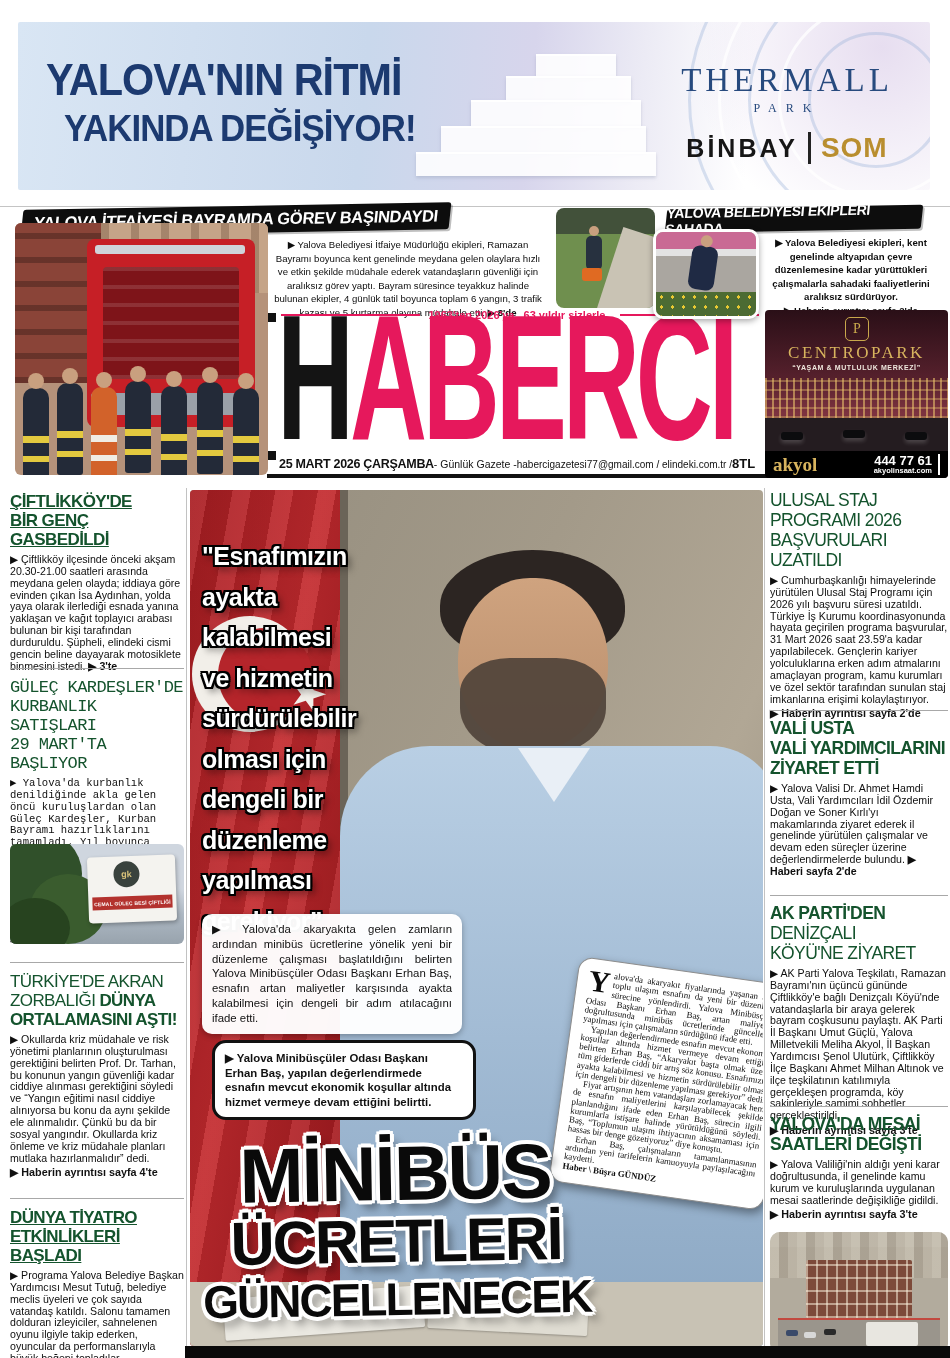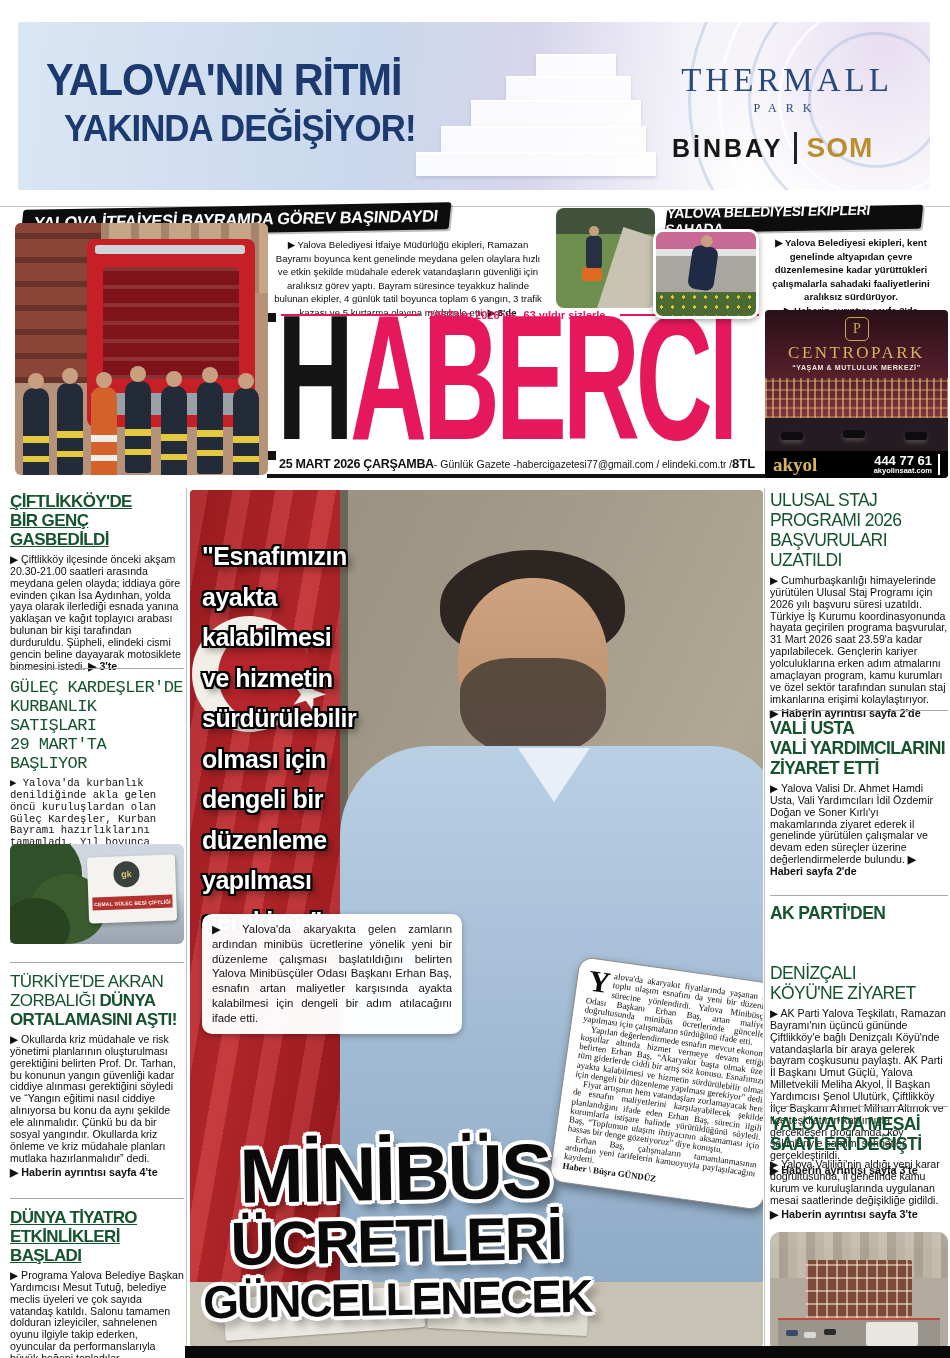--- a/index.html
+++ b/index.html
@@ -15,21 +15,21 @@
     background:radial-gradient(circle at 85% 15%,rgba(186,160,212,.35),transparent 62%);}
   .ring{border-radius:50%;border:3px solid rgba(150,175,215,.35);}
   .ring.w{border-color:rgba(255,255,255,.75);}
   .bh{color:#1c3a70;font-weight:bold;letter-spacing:-1px;transform:scaleX(.94);transform-origin:left top;}
   .bh1{left:28px;top:34px;font-size:44px;line-height:48px;}
   .bh2{left:46px;top:86px;font-size:37px;line-height:42px;}
   .bt{position:absolute;background:rgba(255,255,255,.88);border-top:2px solid #fff;
       box-shadow:0 2px 3px rgba(140,150,175,.35);}
   .thermall-name{font-family:"Liberation Serif",serif;color:#274a7e;font-size:33px;letter-spacing:4px;}
   .thermall-sub{font-family:"Liberation Serif",serif;color:#274a7e;font-size:12px;letter-spacing:9px;margin-top:2px;}
-  .binbay-row{display:flex;align-items:center;gap:10px;margin-top:16px;justify-content:flex-start;}
+  .binbay-row{display:flex;align-items:center;gap:10px;margin-top:16px;justify-content:center;}
   .binbay{color:#161616;font-weight:bold;font-size:25px;letter-spacing:3px;}
   .bb-div{width:3px;height:32px;background:#222;}
   .som{color:#b98e2f;font-weight:bold;font-size:28px;letter-spacing:1px;}
 
   
   .rule-top{left:0;top:206px;width:950px;height:1px;background:#c4c4c4;}
   .strip-banner{background:#0d0d0d;color:#fff;font-weight:bold;display:flex;align-items:center;
     justify-content:center;transform:rotate(-1deg) skewX(-7deg);border-radius:3px;
     box-shadow:2px 2px 0 rgba(0,0,0,.25);}
   .ls-banner{left:22px;top:206px;width:428px;height:27px;font-size:16.5px;letter-spacing:-0.3px;}
@@ -359,20 +359,21 @@
 ayakta
 kalabilmesi
 ve hizmetin
 sürdürülebilir
 olması için
 dengeli bir
 düzenleme
 yapılması
 gerekiyor”</div>
     <div class="abs callout1">▶ Yalova'da akaryakıta gelen zamların ardından minibüs ücretlerine yönelik yeni bir düzenleme çalışması başlatıldığını belirten Yalova Minibüsçüler Odası Başkanı Erhan Baş, esnafın artan maliyetler karşısında ayakta kalabilmesi için dengeli bir adım atılacağını ifade etti.</div>
+    <div class="abs callout2">▶ Yalova Minibüsçüler Odası Başkanı Erhan Baş, yapılan değerlendirmede esnafın mevcut ekonomik koşullar altında hizmet vermeye devam ettiğini belirtti.</div>
 
     <div class="abs big-head">
       <div class="bh-l1">MİNİBÜS</div>
       <div class="bh-l2">ÜCRETLERİ</div>
       <div class="bh-l3">GÜNCELLENECEK</div>
     </div>
 
     <div class="abs tilt-card">
       <p class="first"><span class="dropcap">Y</span><span>alova'da akaryakıt fiyatlarında yaşanan artış, toplu ulaşım esnafını da yeni bir düzenleme sürecine yönlendirdi. Yalova Minibüsçüler Odası Başkanı Erhan Baş, artan maliyetler doğrultusunda minibüs ücretlerinde güncelleme yapılması için çalışmaların sürdüğünü ifade etti.</span></p>
       <p>Yapılan değerlendirmede esnafın mevcut ekonomik koşullar altında hizmet vermeye devam ettiğini belirten Erhan Baş, “Akaryakıt başta olmak üzere tüm giderlerde ciddi bir artış söz konusu. Esnafımızın ayakta kalabilmesi ve hizmetin sürdürülebilir olması için dengeli bir düzenleme yapılması gerekiyor” dedi.</p>
@@ -398,21 +399,21 @@
     <div class="art-body">
       <span>▶ Yalova Valisi Dr. Ahmet Hamdi Usta, Vali Yardımcıları İdil Özdemir Doğan ve Soner Kırlı'yı makamlarında ziyaret ederek il genelinde yürütülen çalışmalar ve devam eden süreçler üzerine değerlendirmelerde bulundu.</span>
       <span class="bref">▶ Haberi sayfa 2'de</span>
     </div>
   </div>
   <div class="abs sep" style="left:770px;top:895px;width:178px;"></div>
 
   <div class="rart" style="left:770px;top:903px;">
     <div class="art-title">
       <span>AK PARTİ'DEN</span>
-      <span class="pre" style="font-weight:normal;display:block;margin-top:40px;">DENİZÇALI
+      <span class="pre" style="font-weight:normal;display:block;">DENİZÇALI
 KÖYÜ'NE ZİYARET</span>
     </div>
     <div class="art-body">▶ AK Parti Yalova Teşkilatı, Ramazan Bayramı'nın üçüncü gününde Çiftlikköy'e bağlı Denizçalı Köyü'nde vatandaşlarla bir araya gelerek bayram coşkusunu paylaştı. AK Parti İl Başkanı Umut Güçlü, Yalova Milletvekili Meliha Akyol, İl Başkan Yardımcısı Şenol Ulutürk, Çiftlikköy İlçe Başkanı Ahmet Milhan Altınok ve ilçe teşkilatının katılımıyla gerçekleşen programda, köy sakinleriyle samimi sohbetler gerçekleştirildi.</div>
     <div class="art-ref">▶ Haberin ayrıntısı sayfa 3'te</div>
   </div>
   <div class="abs sep" style="left:770px;top:1106px;width:178px;"></div>
 
   <div class="rart" style="left:770px;top:1114px;">
     <div class="art-title pre">YALOVA'DA MESAİ
 SAATLERİ DEĞİŞTİ</div>

